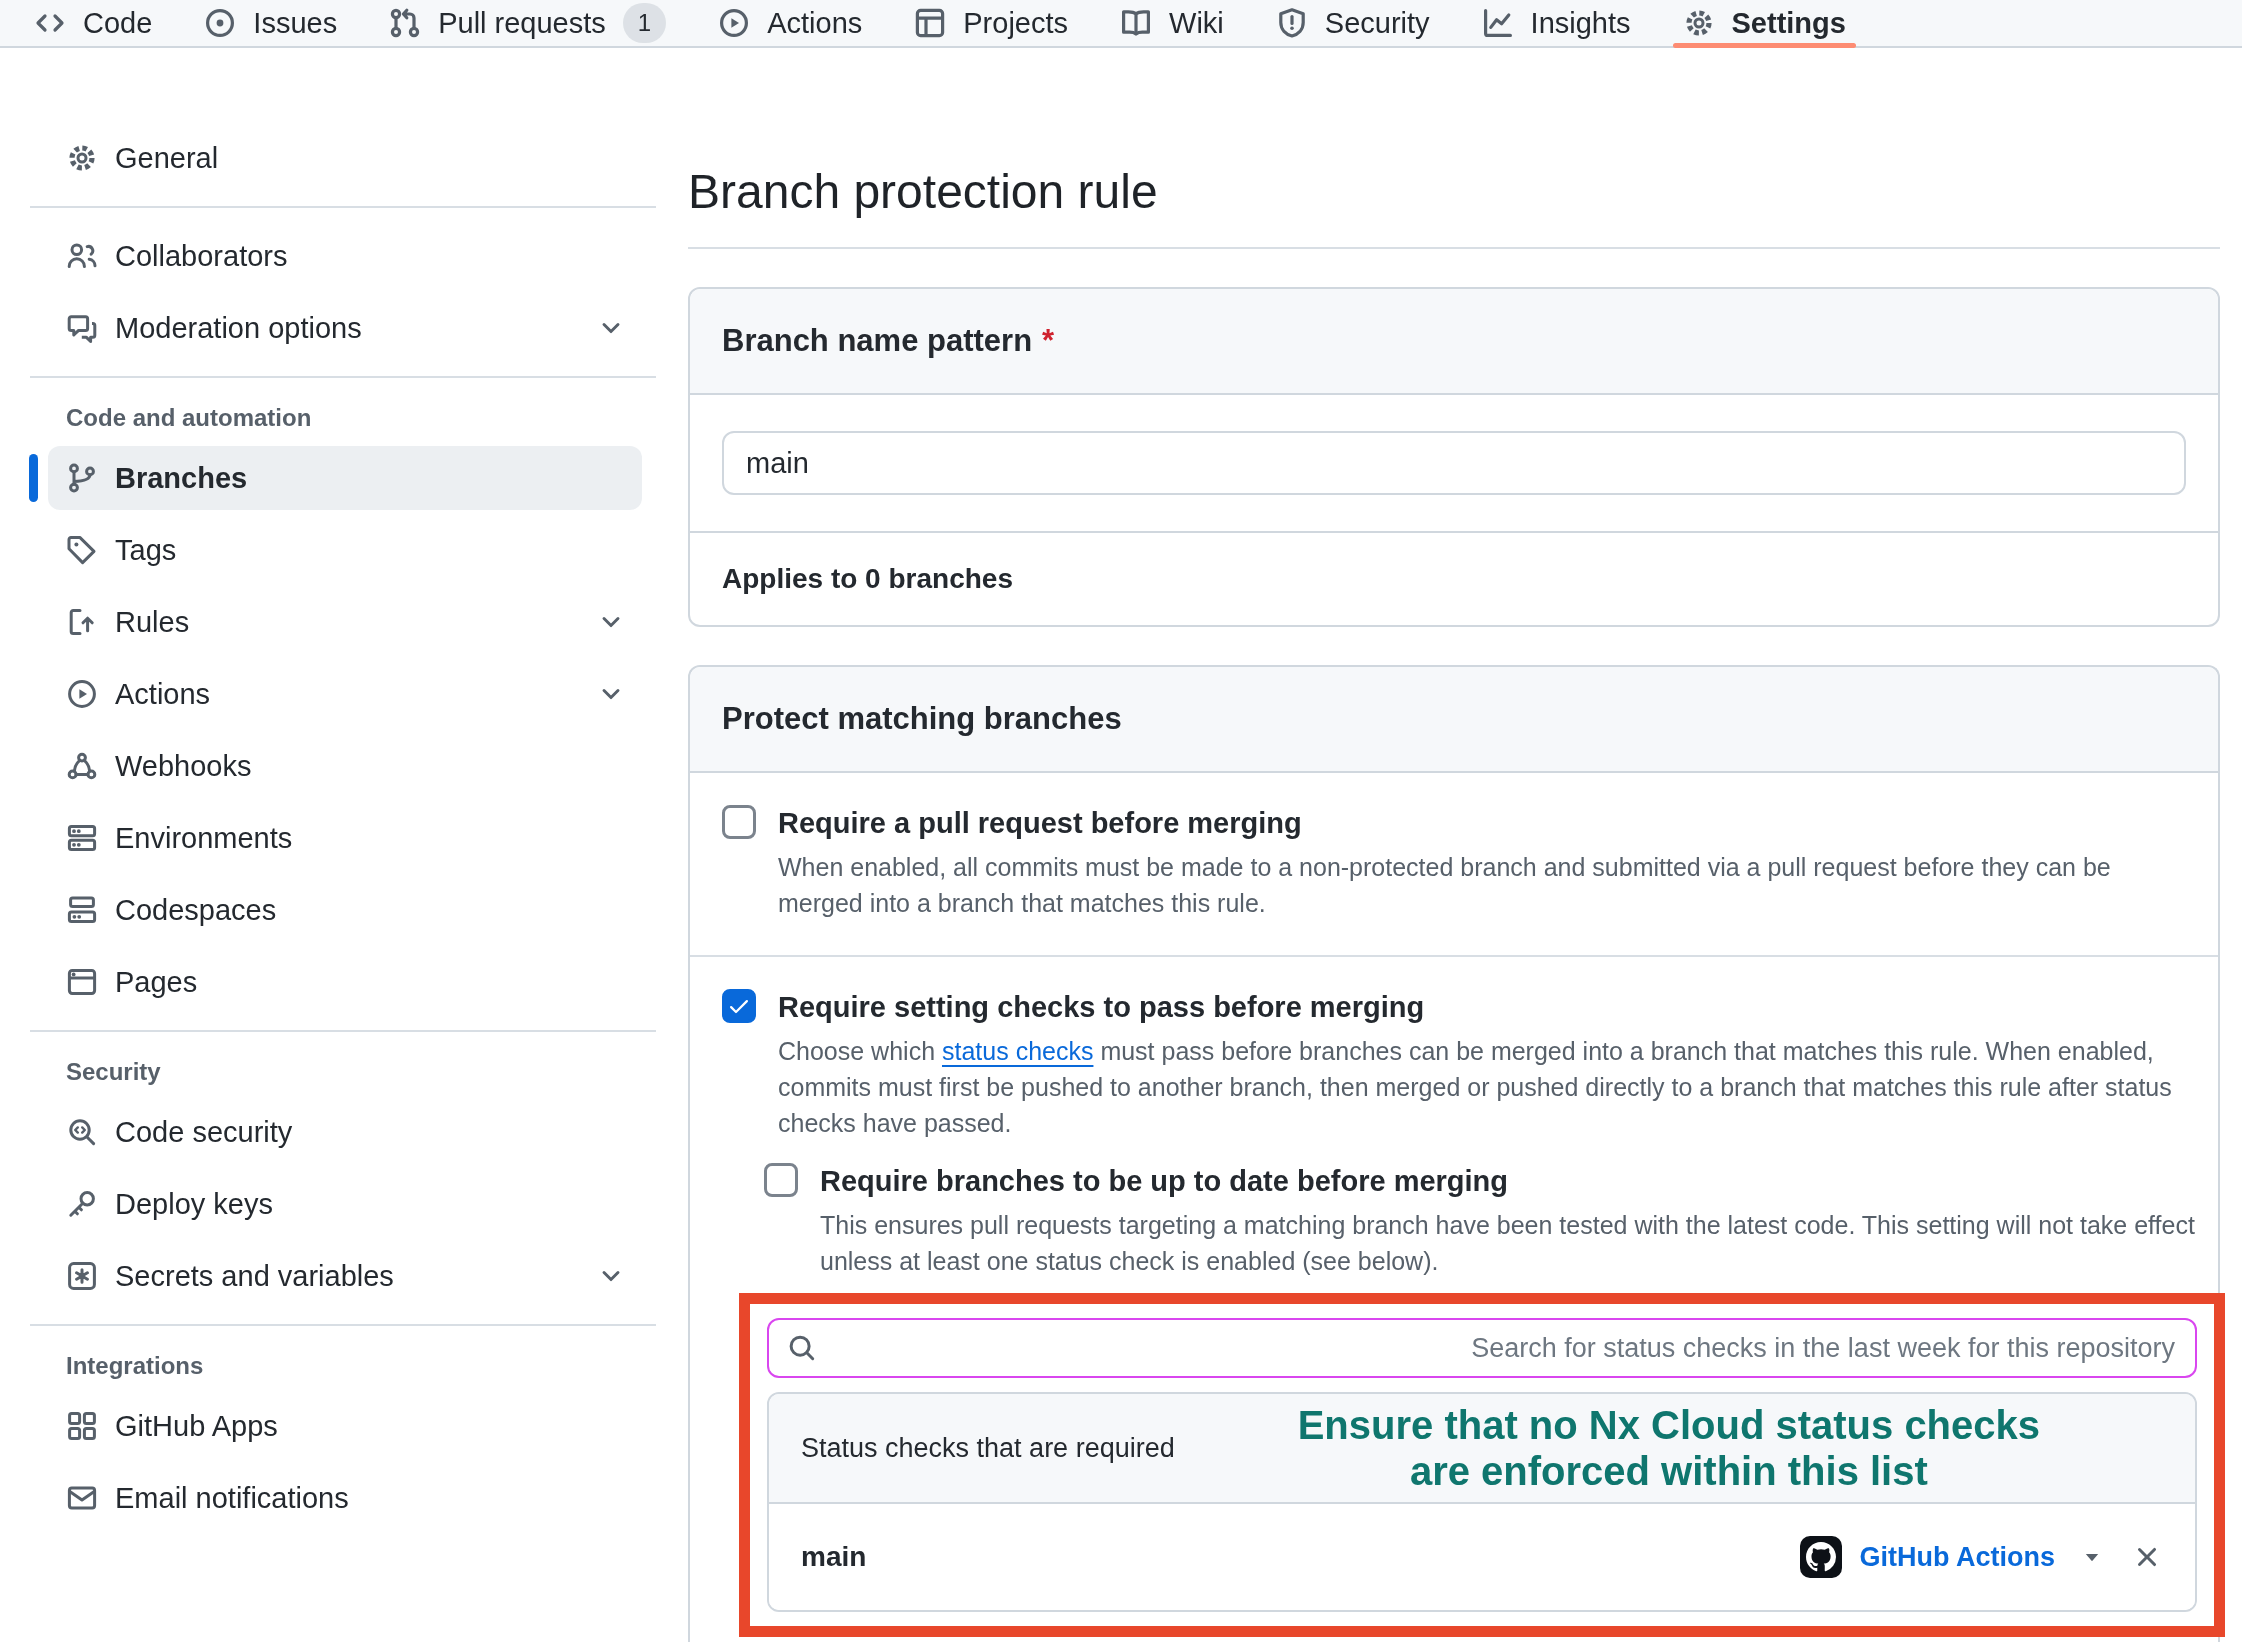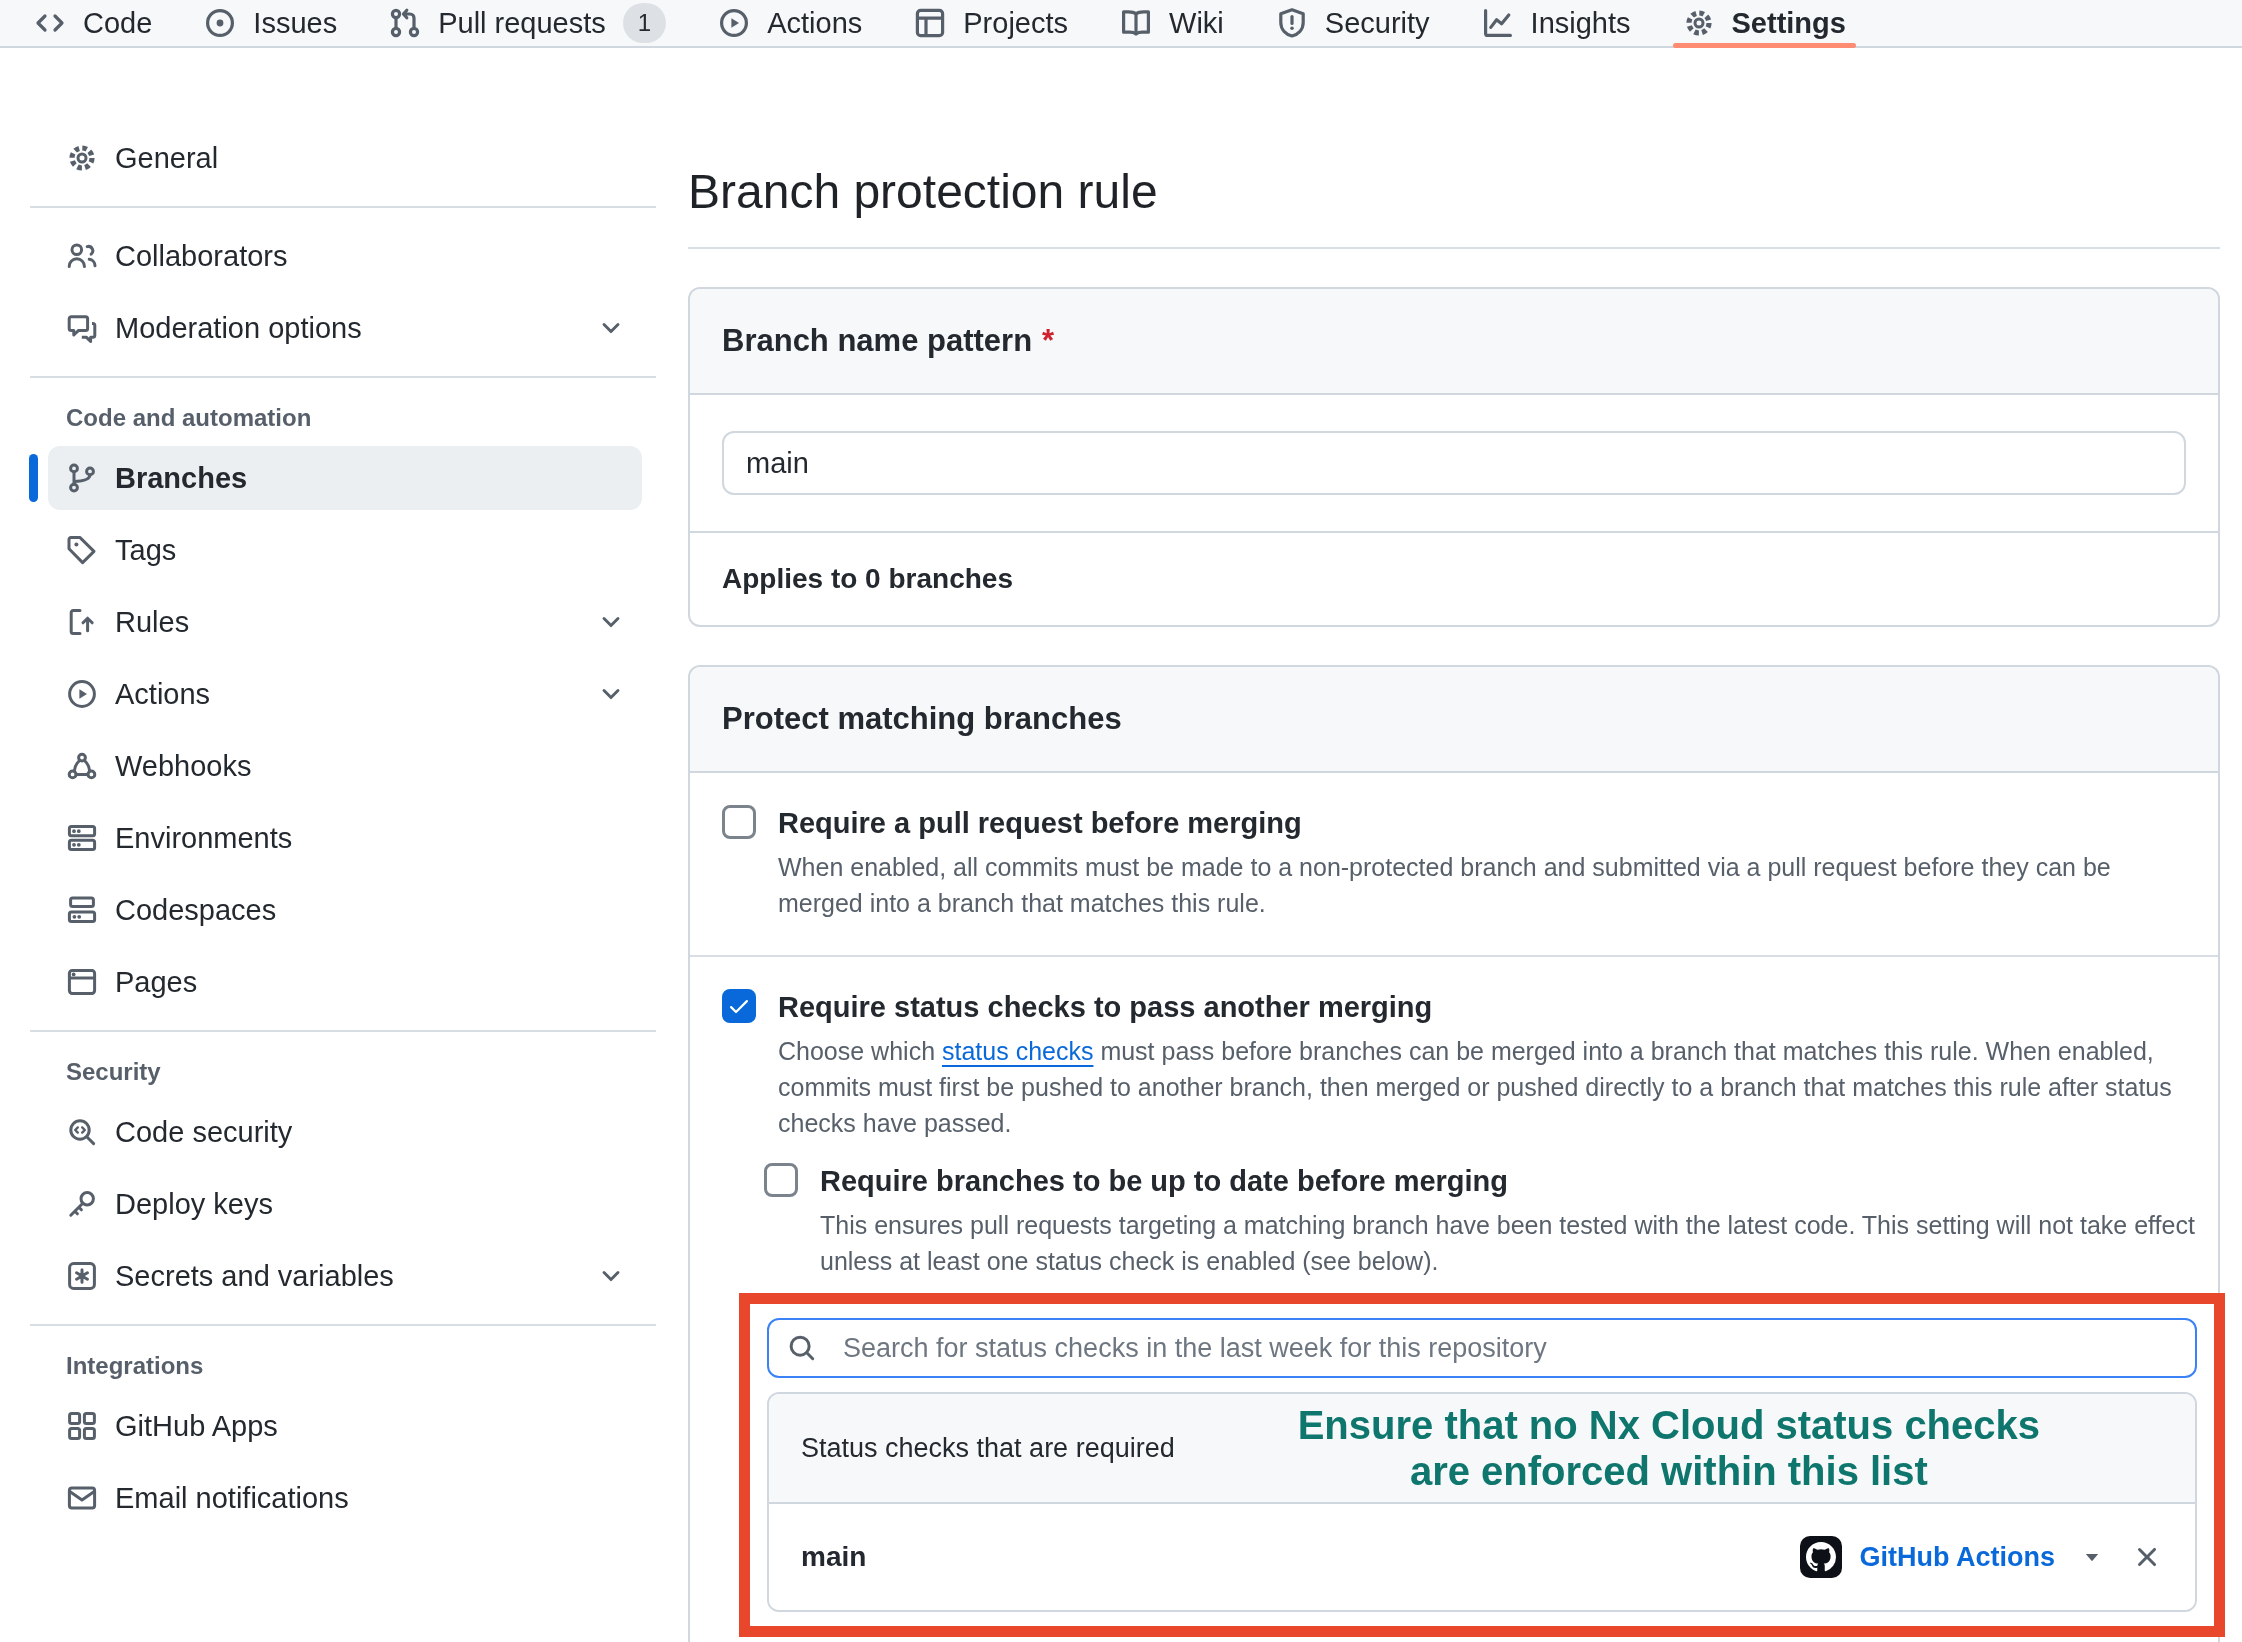--- a/index.html
+++ b/index.html
@@ -51,21 +51,21 @@
   .cb-label { font-size:29px; font-weight:700; line-height:40px; cursor:pointer; }
   .note { font-size:25px; line-height:36px; color:#57606a; margin:6px 0 0 56px; max-width:1460px; }
   .note a { color:#0969da; text-decoration:underline; text-underline-offset:5px; cursor:pointer; }
   .nested { margin:20px 0 0 42px; }
 
   
   .red-annotation { border:11px solid #e8472b; margin:14px -23px 0 -25px; padding:14px 17px; background:#fff; }
   .search-box { position:relative; }
   .search-box .sico { position:absolute; left:20px; top:15px; }
   .search-box .sico svg { width:30px; height:30px; color:#57606a; }
-  .search-input { display:block; width:100%; height:60px; border:2px solid #3b82f6; border-radius:12px; padding:0 20px 0 74px; font-size:27px; color:#24292f; background:#fff; font-family:inherit; }
+  .search-input { display:block; width:100%; height:60px; border:2px solid #d946ef; border-radius:12px; padding:0 20px 0 52px; font-size:27px; color:#24292f; background:#fff; font-family:inherit;text-align:right; }
   .search-input::placeholder { color:#6e7781; }
   .status-box { border:2px solid #d0d7de; border-radius:12px; margin-top:14px; overflow:hidden; }
   .status-header { background:#f6f8fa; border-bottom:2px solid #d0d7de; display:flex; align-items:center; min-height:100px; padding:8px 32px; }
   .status-header-label { flex:none; font-size:27px; color:#24292f; }
   .annot { flex:1; text-align:center; color:#0f766e; font-weight:700; font-size:40px; line-height:46px; }
   .status-row { display:flex; align-items:center; background:#fff; padding:32px 32px; }
   .check-name { font-size:28px; font-weight:700; }
   .row-right { margin-left:auto; display:flex; align-items:center; gap:18px; }
   .avatar { width:42px; height:42px; border-radius:10px; background:#0d1117; display:flex; align-items:center; justify-content:center; }
   .avatar svg { width:30px; height:30px; fill:#fff; }
@@ -384,21 +384,21 @@
           <p class="note">When enabled, all commits must be made to a non-protected branch and submitted via a pull request before they can be merged into a branch that matches this rule.</p>
         </div>
 
         <div class="setting">
           <div class="cb-row">
             <span class="checkbox checked">
                 <svg viewBox="0 0 16 16">
                   <path d="M13.78 4.22a.75.75 0 0 1 0 1.06l-7.25 7.25a.75.75 0 0 1-1.06 0L2.22 9.28a.75.75 0 1 1 1.06-1.06L6 10.94l6.72-6.72a.75.75 0 0 1 1.06 0z"></path>
                 </svg>
               </span>
-            <label class="cb-label">Require status checks to pass another merging</label>
+            <label class="cb-label">Require setting checks to pass before merging</label>
           </div>
           <p class="note"><span>Choose which </span><a>status checks</a><span> must pass before branches can be merged into a branch that matches this rule. When enabled, commits must first be pushed to another branch, then merged or pushed directly to a branch that matches this rule after status checks have passed.</span></p>
 
           <div class="nested">
             <div class="cb-row">
               <span class="checkbox"></span>
               <label class="cb-label">Require branches to be up to date before merging</label>
             </div>
             <p class="note">This ensures pull requests targeting a matching branch have been tested with the latest code. This setting will not take effect unless at least one status check is enabled (see below).</p>
 

